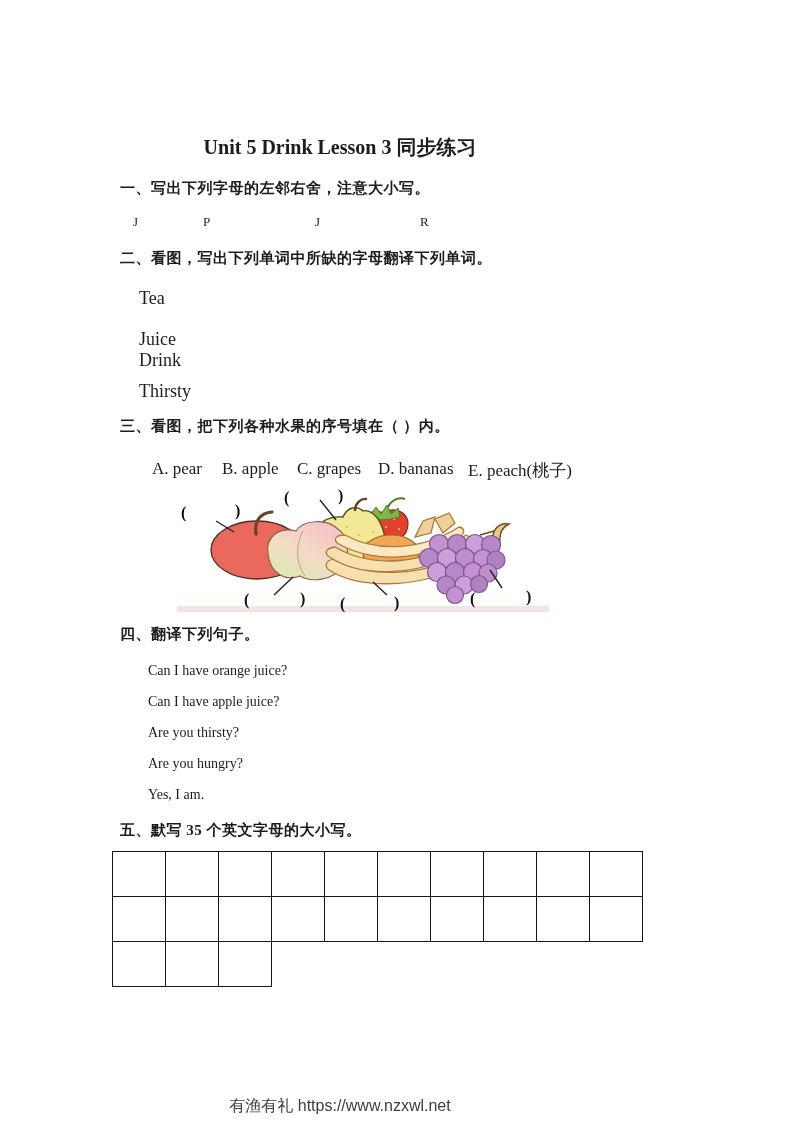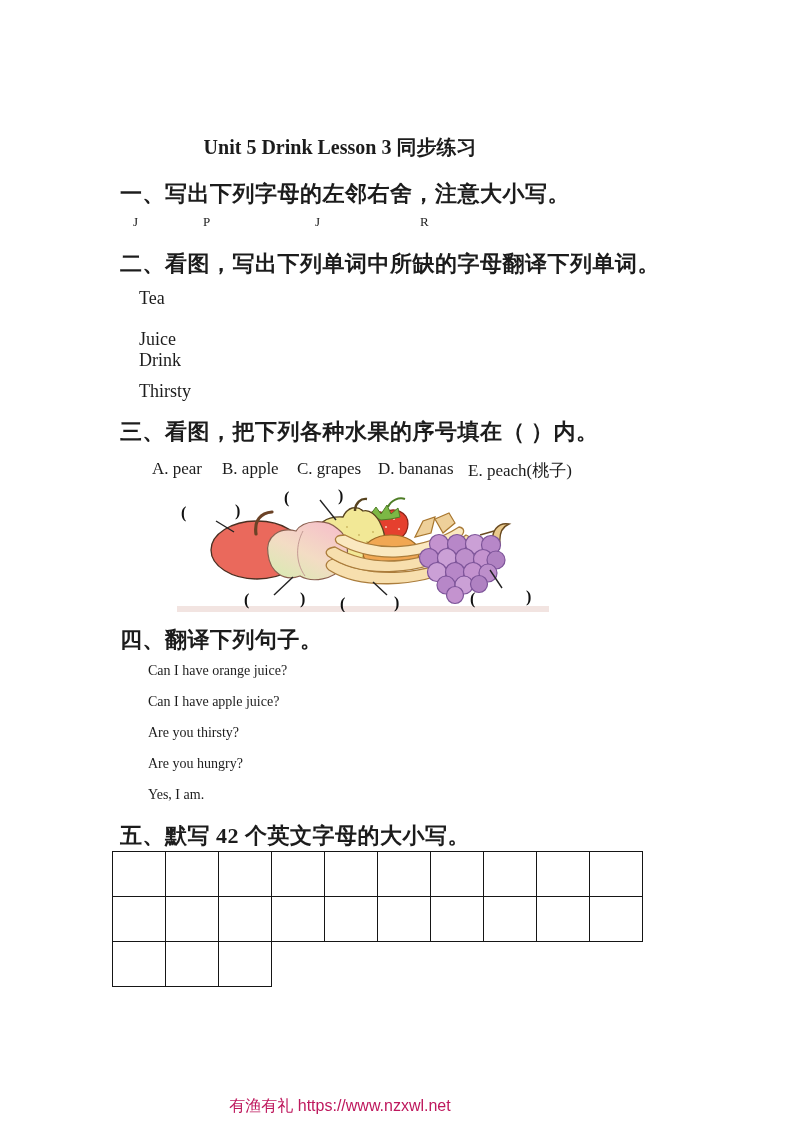--- a/index.html
+++ b/index.html
@@ -5,21 +5,21 @@
   html,body { margin:0; padding:0; background:#ffffff; }
   .page {
     position:relative; width:680px; height:1122px; background:#ffffff;
     font-family:"Liberation Serif", serif; color:#1c1c1c; overflow:hidden;margin-top:28px;
   }
   .title {
     position:absolute; top:106px; left:0; width:100%;
     text-align:center; font-size:20px; font-weight:bold; margin:0;
   }
   .heading {
-    position:absolute; left:120px; font-size:22px; font-weight:bold;
+    position:absolute; left:120px; font-size:15px; font-weight:bold;
     letter-spacing:0.5px; white-space:nowrap;
   }
   .h-one   { top:151px; }
   .h-two   { top:221px;text-align:right; }
   .h-three { top:389px; }
   .h-four  { top:597px; }
   .h-five  { top:793px; }
 
   .letter-item { position:absolute; top:186px; font-size:13px; }
   .l0 { left:133px; } .l1 { left:203px; } .l2 { left:315px; } .l3 { left:420px; }
@@ -38,21 +38,21 @@
   .letter-grid { position:absolute; left:112px; top:823px; }
   .grid-row { display:flex; }
   .grid-row:not(:first-child) { margin-top:-1px; }
   .grid-cell {
     width:54px; height:46px; box-sizing:border-box;
     border:1px solid #161616; background:#ffffff; margin-right:-1px;
   }
 
   .footer {
     position:absolute; top:1068px; left:0; width:100%; text-align:center;
-    font-family:"Liberation Sans", sans-serif; font-size:16px; color:#be185d;
+    font-family:"Liberation Sans", sans-serif; font-size:16px; color:#404040;
   }
   .paren-text { font-family:"Liberation Serif", serif; font-size:16px; font-weight:600; fill:#111111; }
 </style>
 </head>
 <body>
 
 <div class="page">
 
   <h1 class="title">Unit 5 Drink Lesson 3 同步练习</h1>
 
@@ -192,21 +192,21 @@
     </g>
   </svg>
 
   <div class="heading h-four">四、翻译下列句子。</div>
   <span class="sentence-item s0">Can I have orange juice?</span>
   <span class="sentence-item s1">Can I have apple juice?</span>
   <span class="sentence-item s2">Are you thirsty?</span>
   <span class="sentence-item s3">Are you hungry?</span>
   <span class="sentence-item s4">Yes, I am.</span>
 
-  <div class="heading h-five">五、默写 42 个英文字母的大小写。</div>
+  <div class="heading h-five">五、默写 35 个英文字母的大小写。</div>
   <div class="letter-grid">
       <div class="grid-row">
         <div class="grid-cell"></div>
         <div class="grid-cell"></div>
         <div class="grid-cell"></div>
         <div class="grid-cell"></div>
         <div class="grid-cell"></div>
         <div class="grid-cell"></div>
         <div class="grid-cell"></div>
         <div class="grid-cell"></div>

